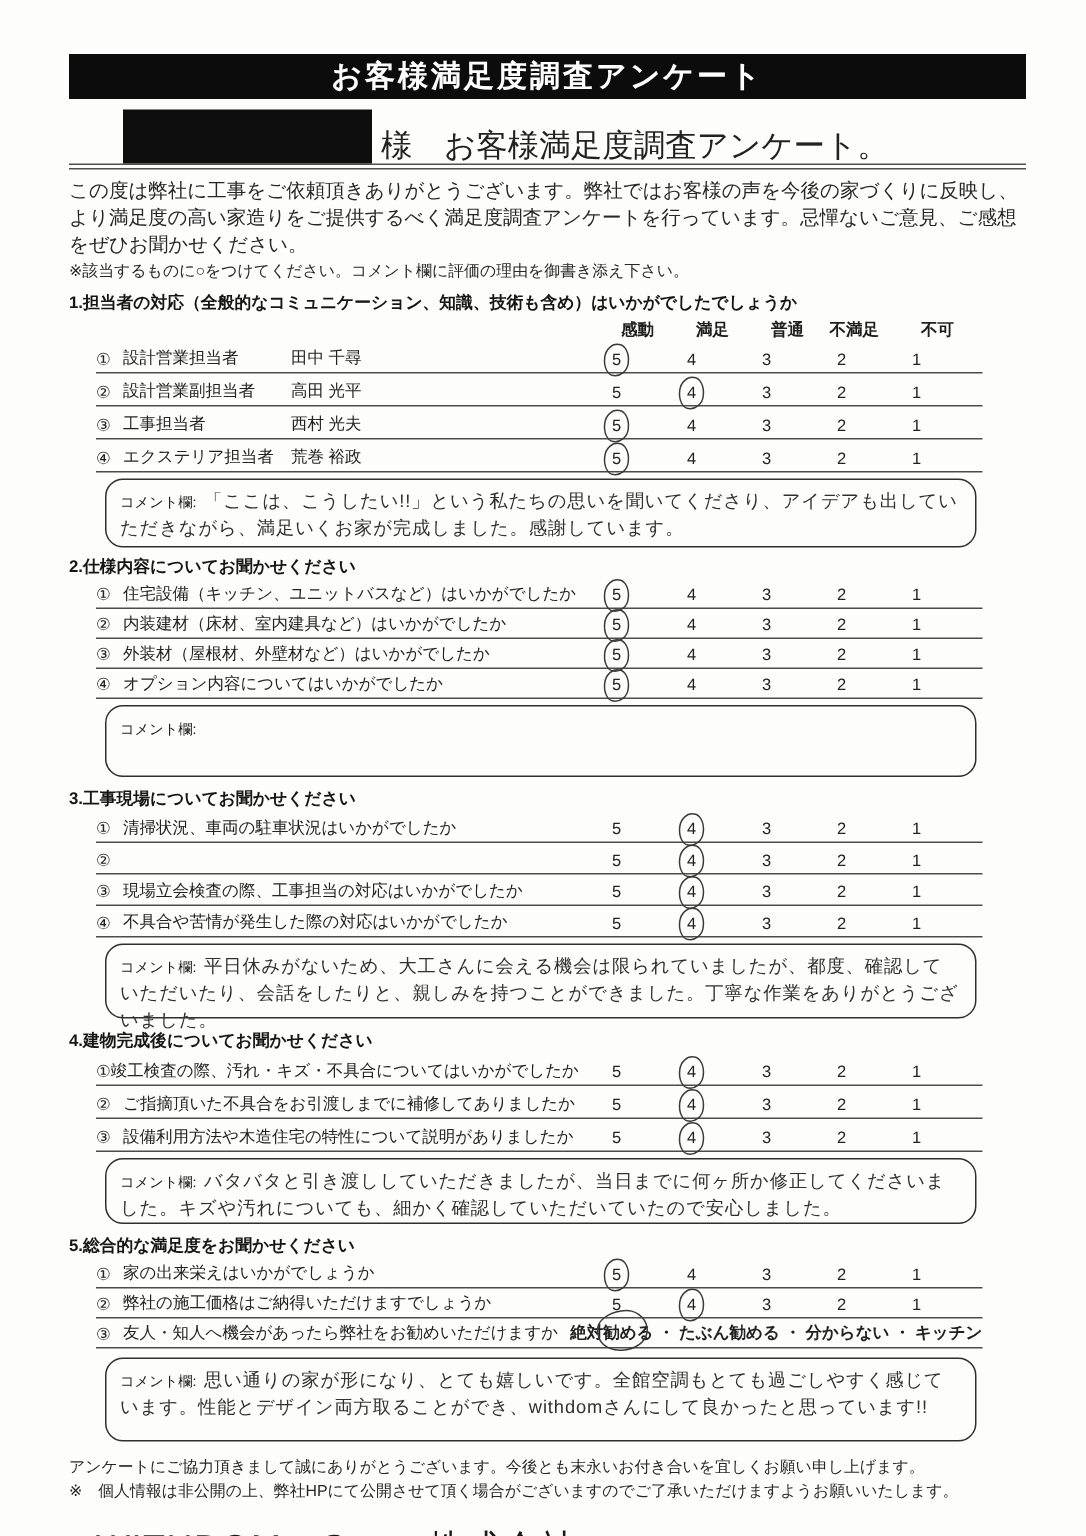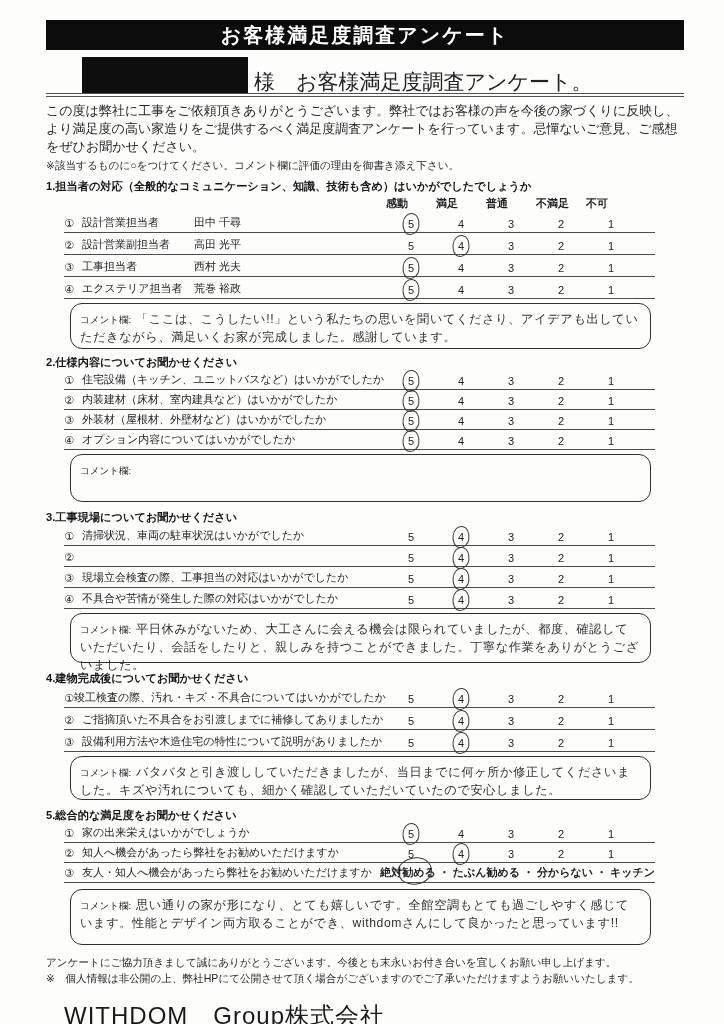--- a/index.html
+++ b/index.html
@@ -1,33 +1,33 @@
 <!DOCTYPE html>
 <html><head>
 <meta charset="utf-8">
 <style>
   html,body{margin:0;padding:0;background:#ffffff;}
   .sheet{
     position:relative;width:724px;height:1024px;background:#fdfdfc;
     font-family:"Liberation Sans","DejaVu Sans",sans-serif;color:#1e1e1e;
-    box-sizing:border-box;padding:20px 40px 0 46px;overflow:hidden;
+    box-sizing:border-box;padding:36px 40px 0 46px;overflow:hidden;
   }
   .title-bar{height:30px;background:#0c0c0c;color:#ffffff;text-align:center;
     font-size:20px;font-weight:bold;line-height:30px;letter-spacing:2px;}
   .name-row{margin-top:6px;height:37px;display:flex;align-items:flex-end;
     border-bottom:4px double #4f4f4f;}
   .redact{display:inline-block;width:166px;height:36px;background:#0e0e0e;margin-left:36px;}
   .greeting{font-size:21px;line-height:23px;margin-left:6px;white-space:nowrap;color:#222;}
   .intro{margin:5px 0 0;font-size:13px;line-height:18px;color:#262626;}
   .note{margin:0;font-size:10.6px;line-height:18px;color:#262626;}
   .sec-heading{font-weight:bold;font-size:11.2px;line-height:15px;color:#161616;}
   .mt5{margin-top:5px}.mt6{margin-top:6px}.mt8{margin-top:8px}
   .col-headers{display:flex;margin:2px 29px 0 24px;height:15px;font-size:11px;font-weight:bold;}
   .col-headers .colcells{width:250px;margin-left:auto;margin-right:19px;display:flex;}
-  .col-headers .col{width:50px;text-align:left;}
+  .col-headers .col{width:50px;text-align:right;}
   .q-row{display:flex;align-items:flex-end;border-bottom:1.6px solid #4c4c4c;
     margin:0 29px 0 18px;height:21px;font-size:11px;color:#222;}
   .q-row.h19{height:19px}.q-row.h20{height:20px}
   .q-no{width:18px;padding-bottom:2px;}
   .q-label{padding-bottom:2px;white-space:nowrap;}
   .staff .q-label{width:112px;}
   .staff-name{padding-bottom:2px;white-space:nowrap;}
   .cells{width:250px;margin-left:auto;margin-right:19px;display:flex;}
   .cell{width:50px;text-align:center;position:relative;padding-bottom:2px;}
   .cell.circled::before{content:"";position:absolute;left:50%;top:44%;width:15px;height:20px;
@@ -279,21 +279,21 @@
       <span class="cells">
           <span class="cell circled">5</span>
           <span class="cell">4</span>
           <span class="cell">3</span>
           <span class="cell">2</span>
           <span class="cell">1</span>
         </span>
     </div>
     <div class="q-row h19">
       <span class="q-no">②</span>
-      <span class="q-label">知人へ機会があったら弊社をお勧めいただけますか</span>
+      <span class="q-label">弊社の施工価格はご納得いただけますでしょうか</span>
       <span class="cells">
           <span class="cell">5</span>
           <span class="cell circled">4</span>
           <span class="cell">3</span>
           <span class="cell">2</span>
           <span class="cell">1</span>
         </span>
     </div>
     <div class="q-row h19">
       <span class="q-no">③</span>

